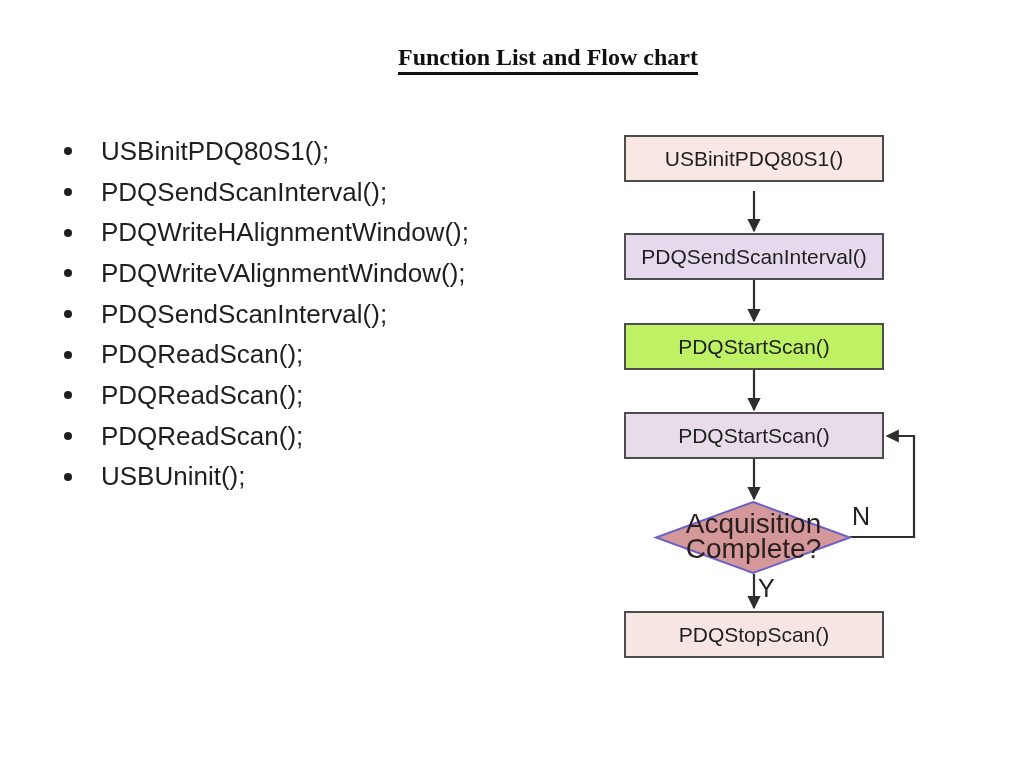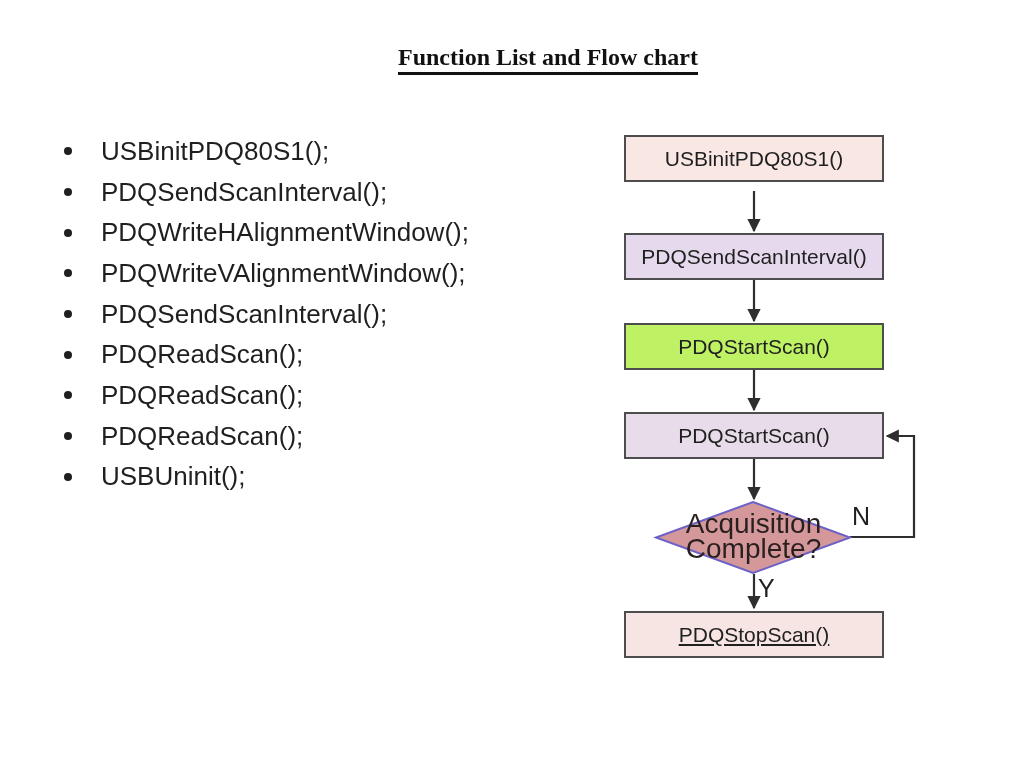--- a/index.html
+++ b/index.html
@@ -146,21 +146,21 @@
     </div>
   <div class="flow-node n-send" style="background: rgb(230, 217, 237);">
       <span>PDQSendScanInterval()</span>
     </div>
   <div class="flow-node n-start" style="background: #bef264;">
       <span>PDQStartScan()</span>
     </div>
   <div class="flow-node n-read" style="background: rgb(232, 220, 234);">
       <span>PDQStartScan()</span>
     </div>
-  <div class="flow-node n-stop" style="background: rgb(246, 229, 226); text-decoration: underline;">
+  <div class="flow-node n-stop" style="background: rgb(246, 229, 226);">
       <span>PDQStopScan()</span>
     </div>
 
   <div class="decision-label">Acquisition Complete?</div>
   <div class="edge-label lbl-n">N</div>
   <div class="edge-label lbl-y">Y</div>
 
 </div>
 
 </body></html>

